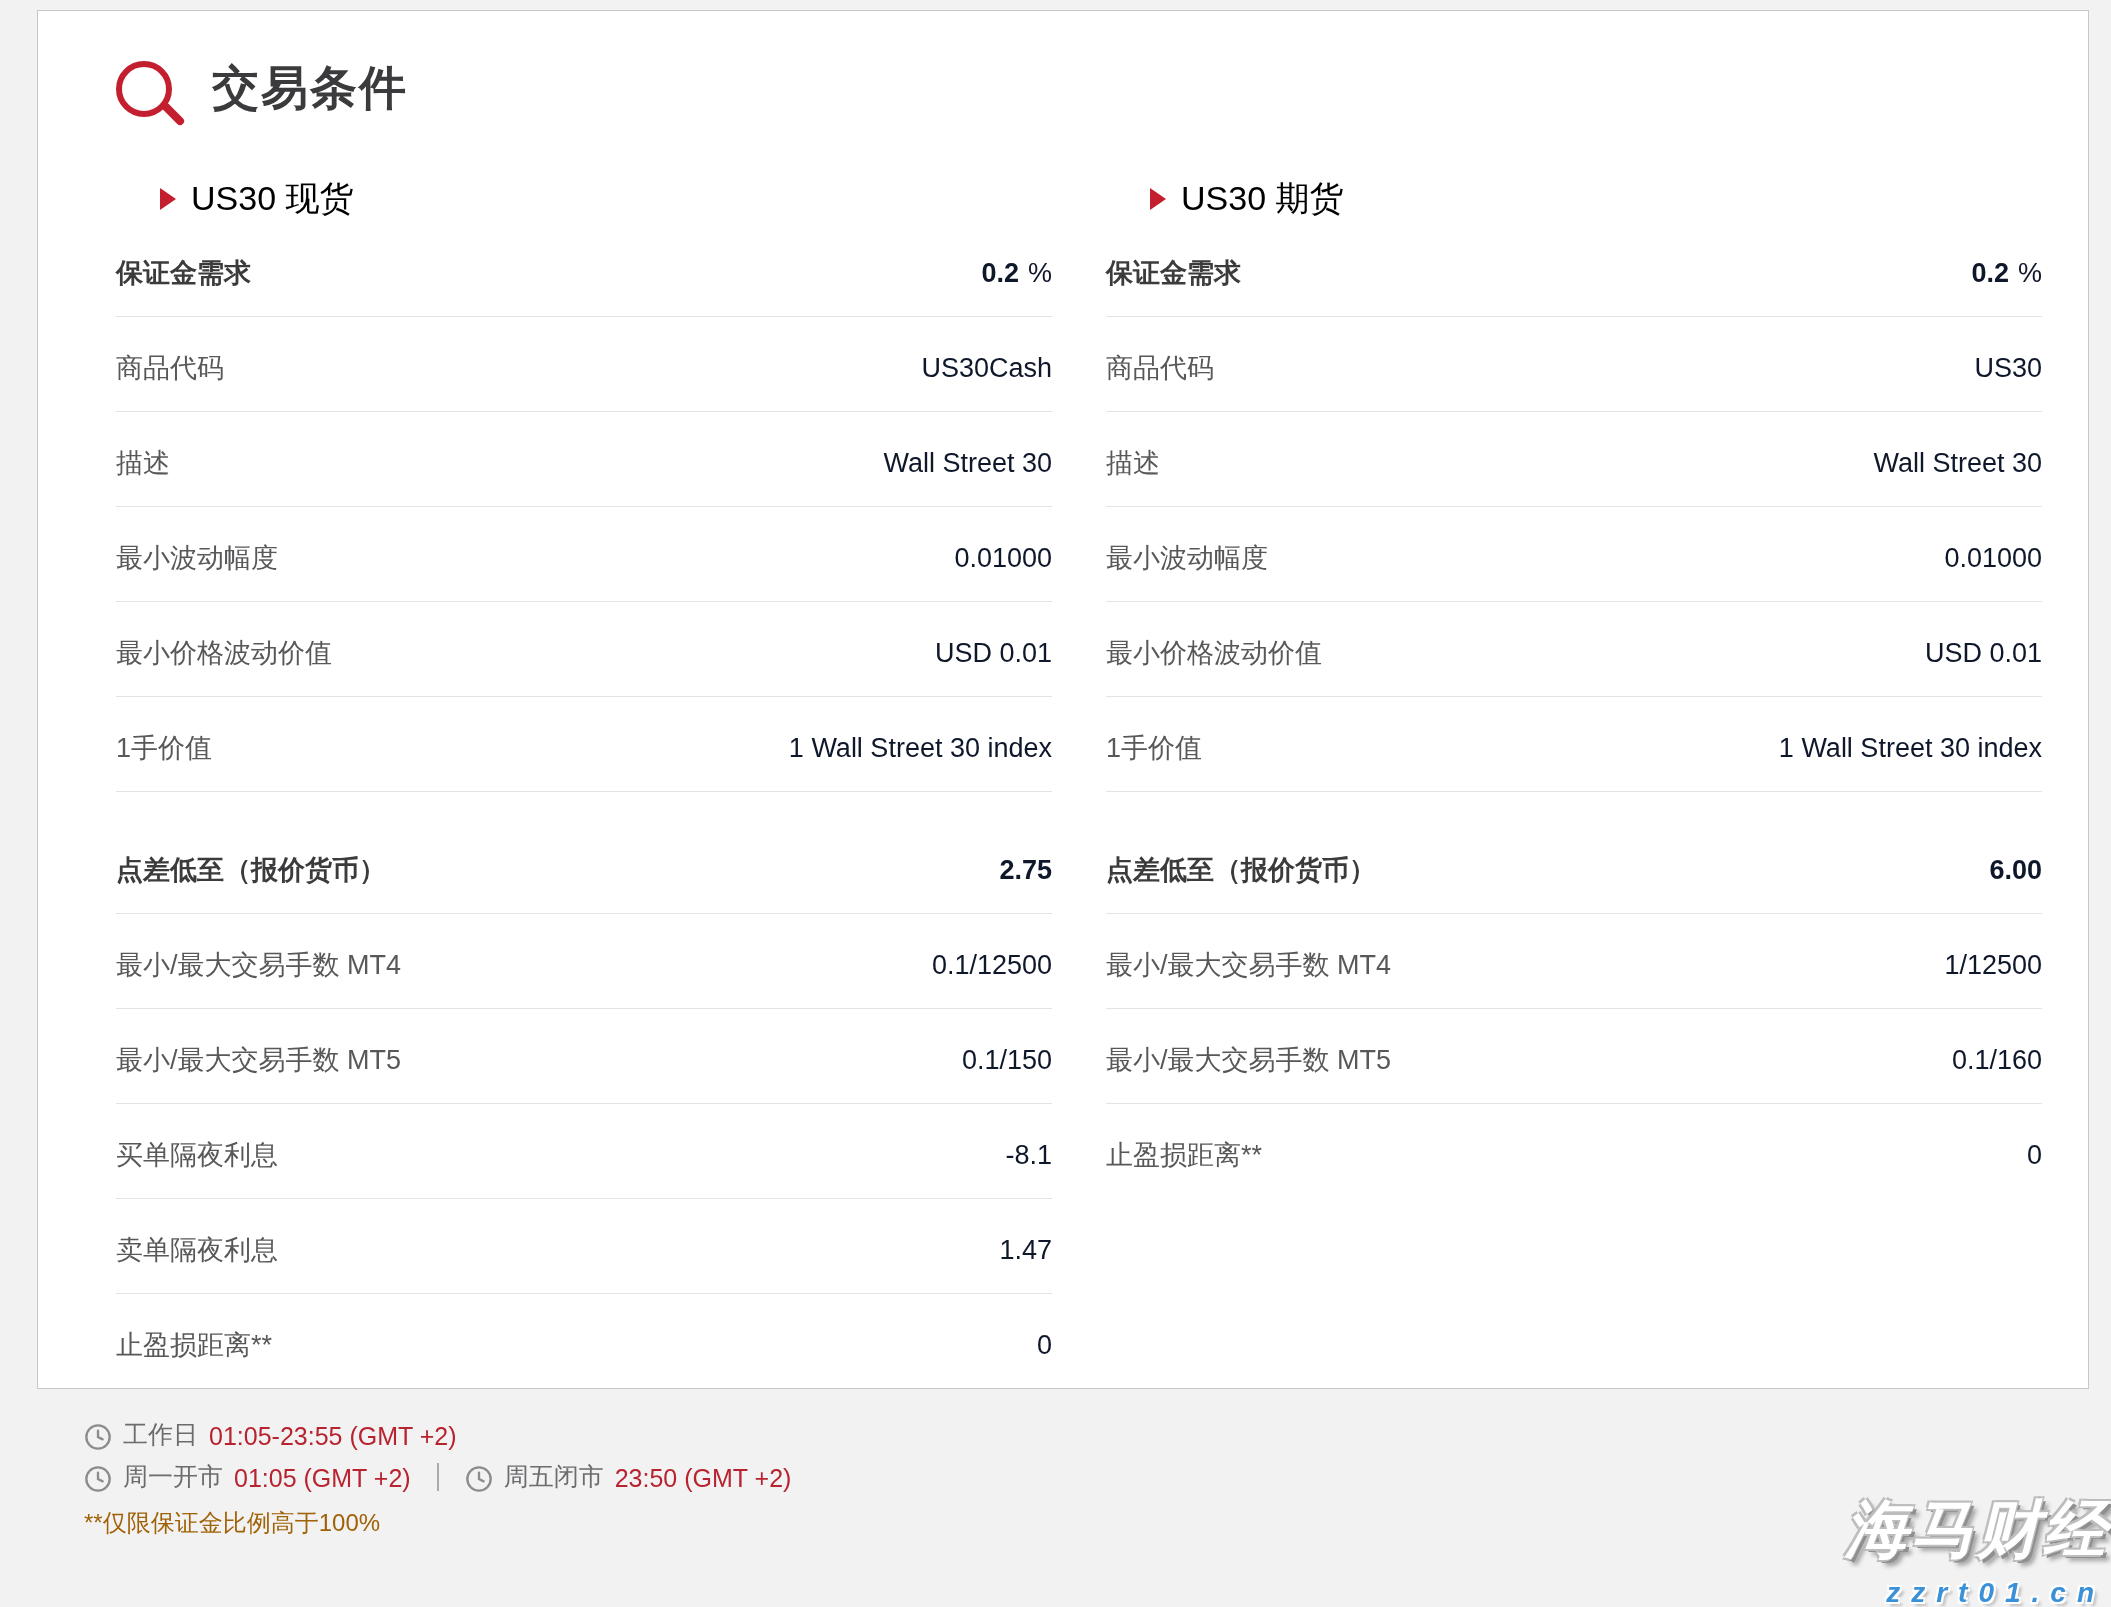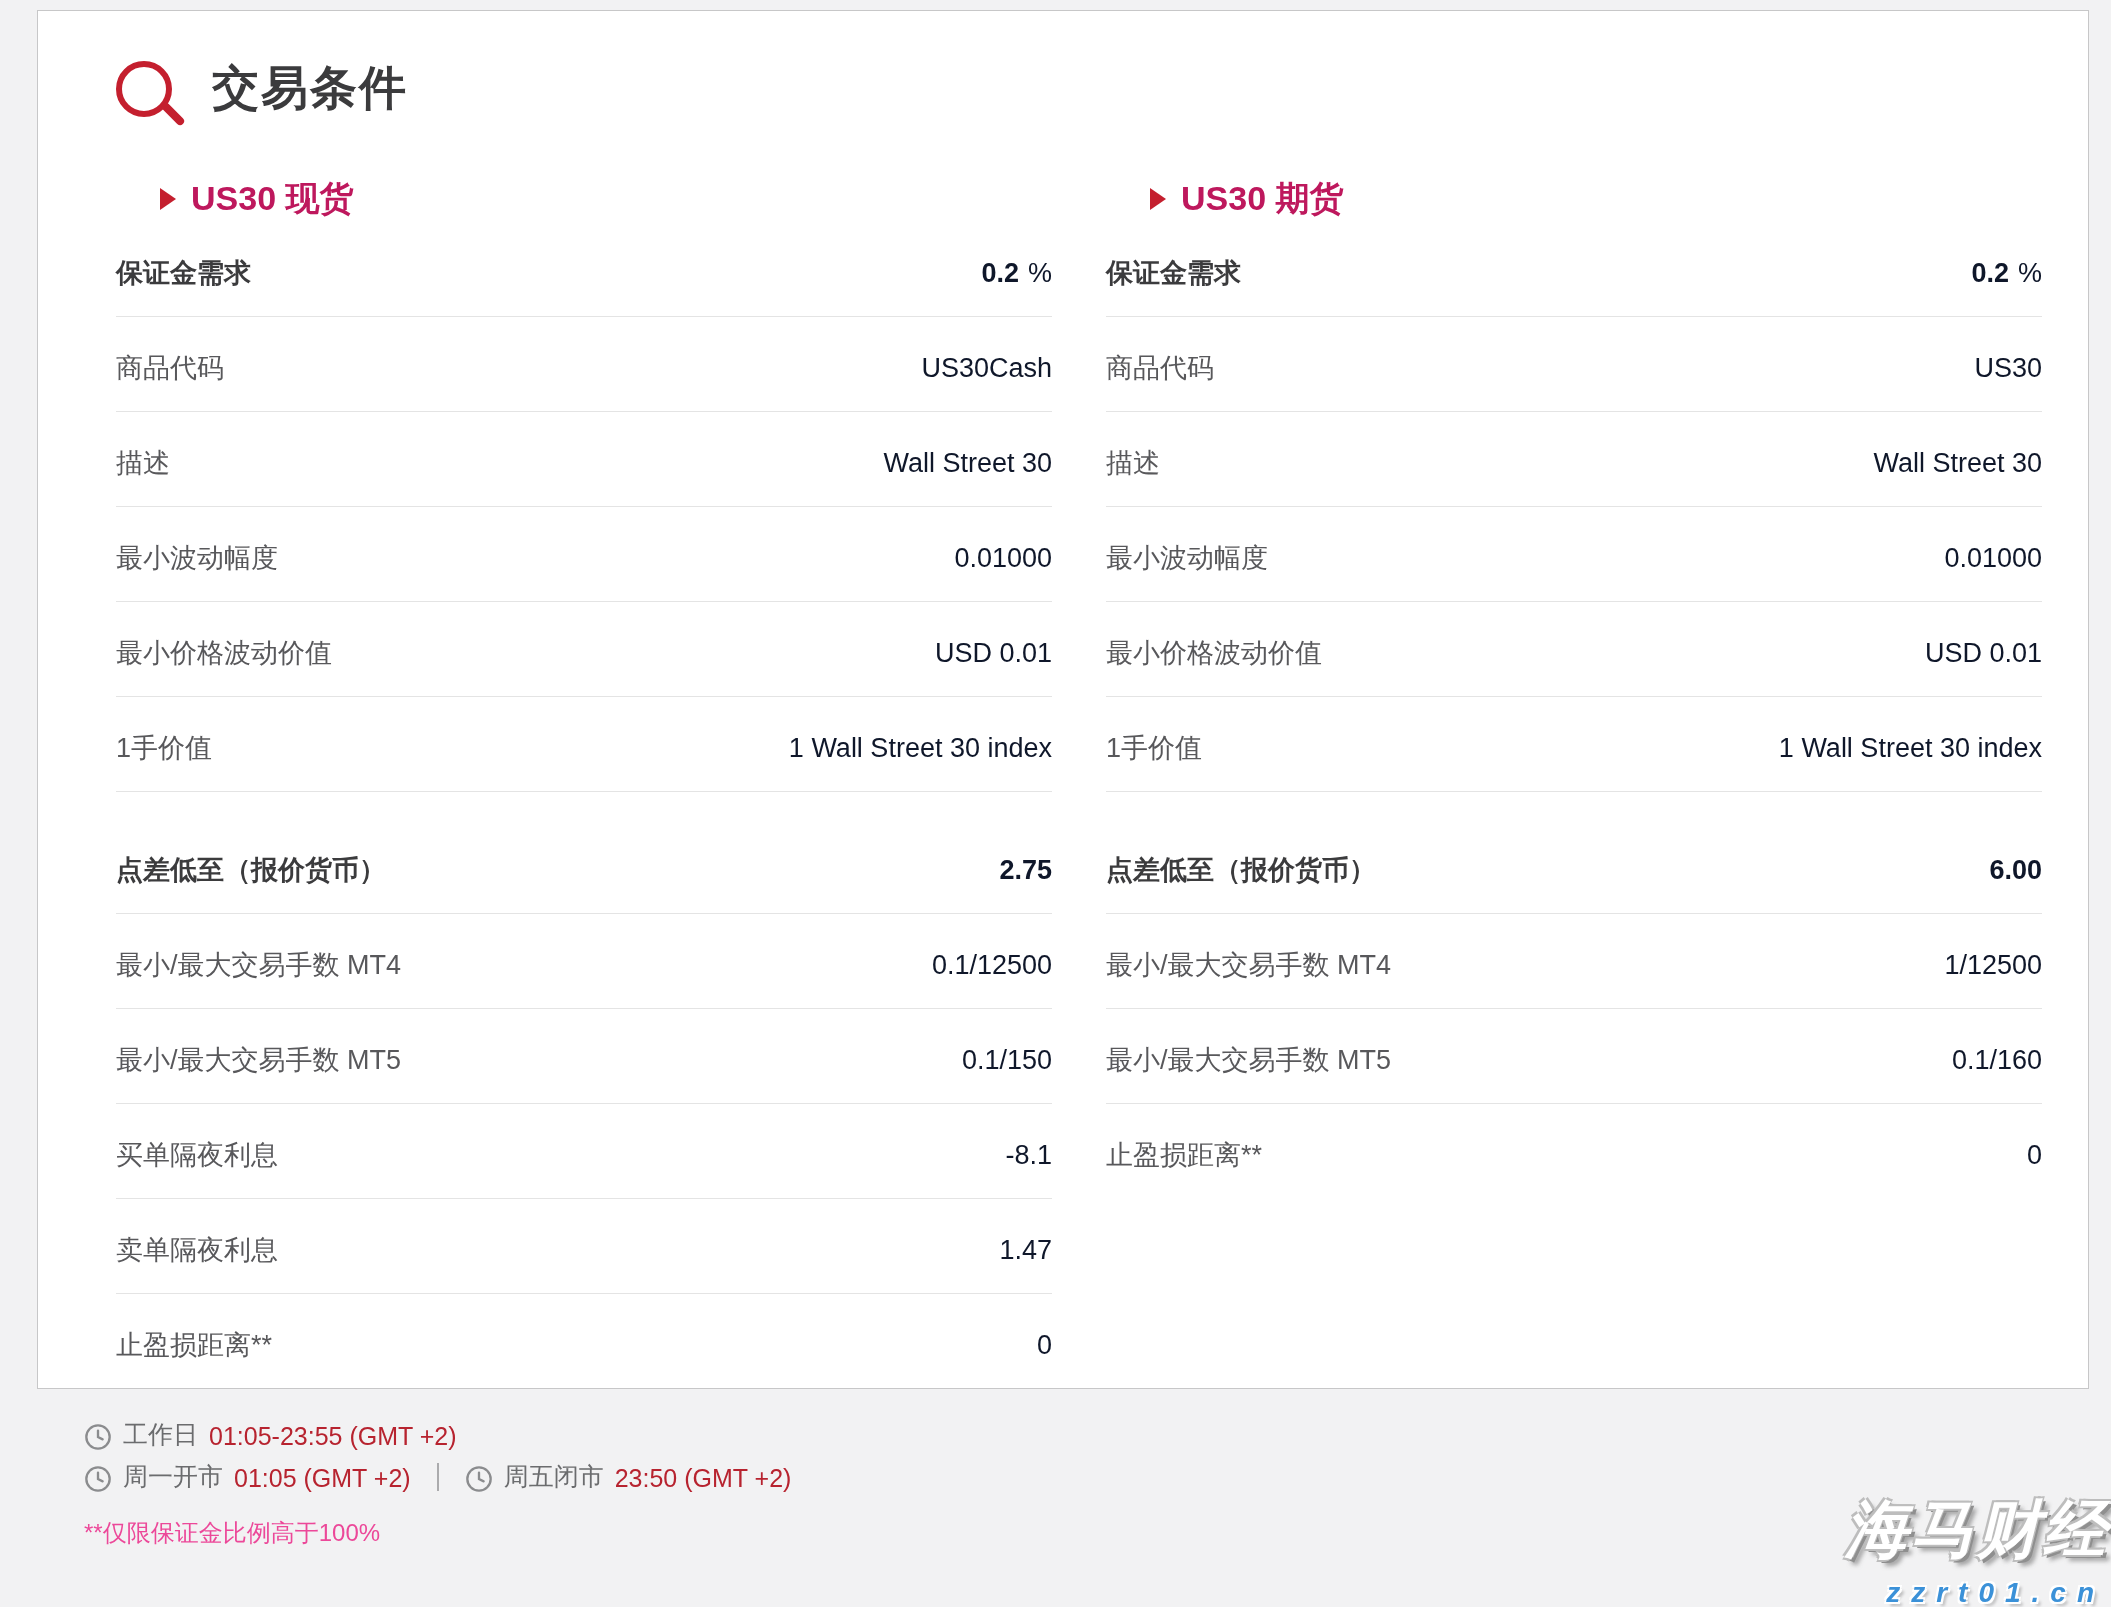--- a/index.html
+++ b/index.html
@@ -18,42 +18,42 @@
   }
   
   .hd { display:flex; align-items:center; gap:40px; margin-left:38px; }
   .mag { position:relative; width:56px; height:56px; border:6px solid #c41f2e; border-radius:50%; flex:0 0 auto; }
   .mag::after { content:""; position:absolute; width:28px; height:8px; background:#c41f2e; border-radius:4px;
     right:-21px; bottom:-7px; transform:rotate(45deg); }
   .hd h1 { font-size:47px; font-weight:700; color:#3b3b3d; letter-spacing:2px; }
   
   .cols { display:flex; gap:54px; margin:56px 0 0 38px; }
   .col { flex:1 1 0; min-width:0; }
-  .col-title { display:flex; align-items:center; gap:15px; font-size:34px; font-weight:700; color:#be185d;padding-left:44px; }
+  .col-title { display:flex; align-items:center; gap:15px; font-size:34px; font-weight:400; color:#000000;padding-left:44px; }
   .tri { width:0; height:0; border-style:solid; border-width:11px 0 11px 16px;
     border-color:transparent transparent transparent #c41f2e; flex:0 0 auto; }
   .rows { }
   .row { display:flex; justify-content:space-between; align-items:baseline; gap:20px;
     padding:33px 0 25px; border-bottom:1px solid #e4e4e4; font-size:27px; }
   .row:last-child { border-bottom:none; }
   .row.spread { padding-top:60px; }
   .lbl { color:#58585b; white-space:nowrap; }
   .val { color:#0f172a; text-align:right; white-space:nowrap; }
   .row.emph .lbl { color:#3b3b3d; font-weight:700; }
   .row.emph .v-main { font-weight:700; }
   .v-suffix { font-weight:400; margin-left:9px; }
   
   .bottom { margin:30px 0 0 6px; }
   .sch-line { display:flex; align-items:center; margin-bottom:9px; font-size:25px; }
   .sch-item { display:inline-flex; align-items:flex-end; gap:11px; }
   .clock { flex:0 0 auto; }
   .sch-label { color:#6b6c6e; }
   .sch-time { color:#b7232f; }
   .sep { display:inline-block; width:2px; height:28px; background:#ababad; margin:0 26px; }
-  .note { margin-top:24px; font-size:24px; color:#ec4899; }
+  .note { margin-top:14px; font-size:24px; color:#a16207; }
   
   .wm { position:absolute; right:2px; bottom:0; text-align:right; font-style:italic; line-height:1; z-index:5; }
   .wm-brand { font-size:63px; font-weight:900; color:#ffffff; letter-spacing:3px;
     text-shadow:-2px -2px 0 #bdbdbd, 2px -2px 0 #bdbdbd, -2px 2px 0 #bdbdbd,
                 3px 3px 0 #8f8f8f, 6px 6px 4px rgba(100,100,100,.55);font-style:italic; }
   .wm-domain { font-size:28px; font-weight:800; color:#3b91d8; letter-spacing:11px; margin-top:18px; padding-right:4px;
     text-shadow:-2px -2px 0 #ffffff, 2px -2px 0 #ffffff, -2px 2px 0 #ffffff, 2px 2px 0 #ffffff,
                 4px 4px 3px rgba(0,0,0,.22); }
 </style>
 </head>

